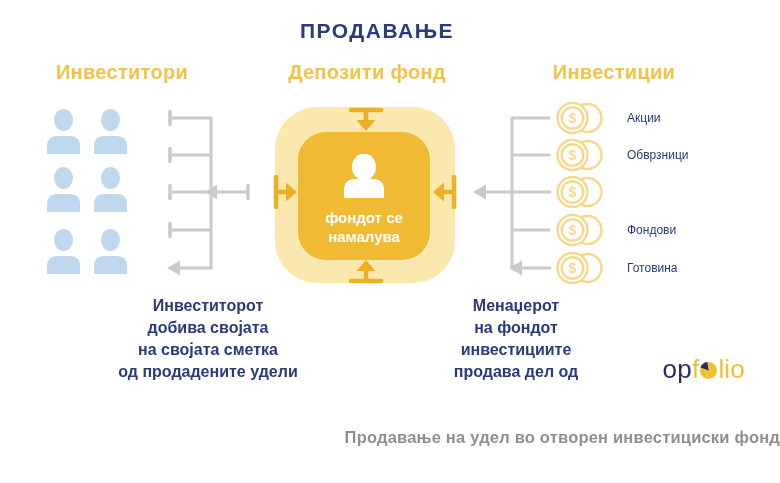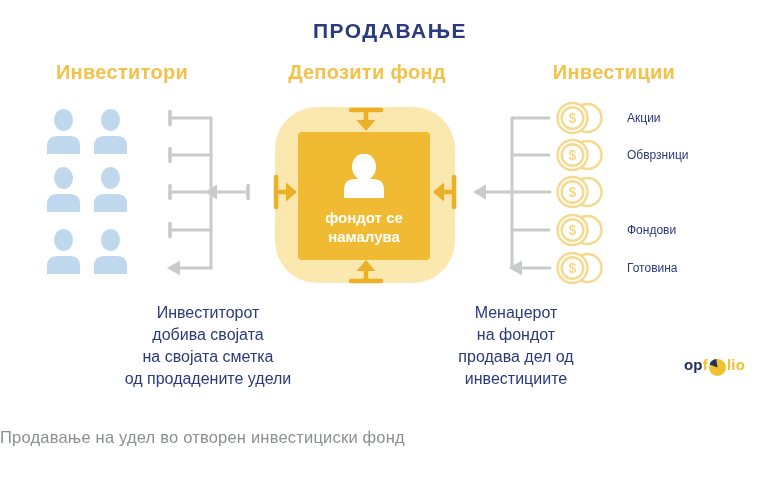--- a/index.html
+++ b/index.html
@@ -2,68 +2,68 @@
 <html style="--gold_accent: #F3C24B; --gold_box: #F0BA33; --gold_box_glow: #FBE8AF; --gold_arrow: #ECAF26; --coin_outline: #F5D98C; --navy_text: #2A3A7C; --people_blue: #BFD8ED; --connector_gray: #C9CBCA; --caption_gray: #8D908F; --logo_navy: #252E5C; --logo_gold: #EFC232;"><head>
 <meta charset="utf-8">
 <style>
   html,body{margin:0;padding:0;background:#ffffff;}
   .canvas{
     position:relative;width:780px;height:483px;background:#ffffff;overflow:hidden;
     font-family:"Liberation Sans","DejaVu Sans",sans-serif;
   }
   .abs{position:absolute;}
   .page-title{
-    left:17px;top:19px;width:746px;text-align:center;
+    left:4px;top:19px;width:746px;text-align:center;
     font-size:21px;font-weight:bold;letter-spacing:1.5px;color:var(--navy_text);
   }
   .col-header{
     top:61px;width:220px;text-align:center;
     font-size:20px;font-weight:bold;color:var(--gold_accent);letter-spacing:.3px;
   }
   .hdr-investors{left:12px;}
   .hdr-fund{left:257px;}
   .hdr-investments{left:504px;}
 
   .person-blue{fill:var(--people_blue);}
   .connector path{stroke:var(--connector_gray);stroke-width:3;fill:none;stroke-linecap:round;}
   .connector path.tick{stroke-width:3.6;}
   .connector polygon{fill:var(--connector_gray);}
 
   .fund-outer{left:275px;top:107px;width:180px;height:176px;border-radius:42px;
     background:var(--gold_box_glow);z-index:1;}
   .gold-arrows{left:265px;top:100px;z-index:2;}
   .gold-arrows path{stroke:var(--gold_arrow);stroke-width:4.5;fill:none;stroke-linecap:round;}
   .gold-arrows polygon{fill:var(--gold_arrow);}
-  .fund-inner{left:298px;top:132px;width:132px;height:128px;border-radius:4px;
+  .fund-inner{left:298px;top:132px;width:132px;height:128px;border-radius:28px;
     background:var(--gold_box);z-index:3;}
   .fund-person{position:absolute;left:42px;top:22px;}
   .fund-person .glyph{fill:#ffffff;}
   .fund-label{position:absolute;left:0;top:76px;width:132px;text-align:center;
     color:#ffffff;font-size:15px;font-weight:bold;line-height:19px;}
 
   .coin-row{display:flex;align-items:center;gap:23px;height:38px;left:556px;}
   .coin-ring{stroke:var(--coin_outline);stroke-width:2.4;fill:none;}
   .coin-ring.filled{fill:#ffffff;}
   .coin-dollar{fill:var(--coin_outline);font-size:14px;font-weight:bold;
     font-family:"Liberation Sans",sans-serif;}
   .coin-label{font-size:12px;font-weight:normal;color:var(--navy_text);white-space:nowrap;}
 
-  .note{top:302px;width:230px;text-align:center;color:var(--navy_text);
-    font-size:16px;font-weight:normal;line-height:22px;}
+  .note{top:295px;width:230px;text-align:center;color:var(--navy_text);
+    font-size:16px;font-weight:bold;line-height:22px;}
   .note-left{left:93px;}
   .note-right{left:401px;}
 
   .logo{left:625px;top:356px;width:120px;height:26px;display:flex;justify-content:flex-end;
-    align-items:flex-start;font-size:15px;font-weight:bold;letter-spacing:.2px;}
+    align-items:center;font-size:26px;font-weight:normal;letter-spacing:.2px;}
   .logo .lg-navy{color:var(--logo_navy);}
   .logo .lg-gold{color:var(--logo_gold);}
   .logo svg{margin:3px 1px 0 1px;}
 
-  .caption{left:0;top:428px;width:780px;text-align:left;
-    color:var(--caption_gray);font-size:16.5px;font-weight:400;letter-spacing:.2px;}
+  .caption{left:0;top:428px;width:780px;text-align:right;
+    color:var(--caption_gray);font-size:16.5px;font-weight:700;letter-spacing:.2px;}
 </style>
 </head>
 <body>
 
 <div class="canvas">
 
   <div class="abs page-title">ПРОДАВАЊЕ</div>
 
   <div class="abs col-header hdr-investors">Инвеститори</div>
   <div class="abs col-header hdr-fund">Депозити фонд</div>
@@ -194,22 +194,22 @@
 
   <div class="abs note note-left">
     <div>Инвеститорот</div>
     <div>добива својата</div>
     <div>на својата сметка</div>
     <div>од продадените удели</div>
   </div>
   <div class="abs note note-right">
     <div>Менаџерот</div>
     <div>на фондот</div>
+    <div>инвестициите</div>
     <div>продава дел од</div>
-    <div>инвестициите</div>
   </div>
 
   <div class="abs logo">
     <span class="lg-navy">op</span>
       <span class="lg-gold">f</span>
       <svg width="17" height="17" viewBox="0 0 17 17">
         <circle cx="8.5" cy="8.5" r="8.5" style="fill:var(--logo_gold);"></circle>
         <path d="M8.5 8.5 L0.51 5.59 A8.5 8.5 0 0 1 7.32 0.08 Z" style="fill:var(--logo_navy);"></path>
       </svg>
       <span class="lg-gold">lio</span>

